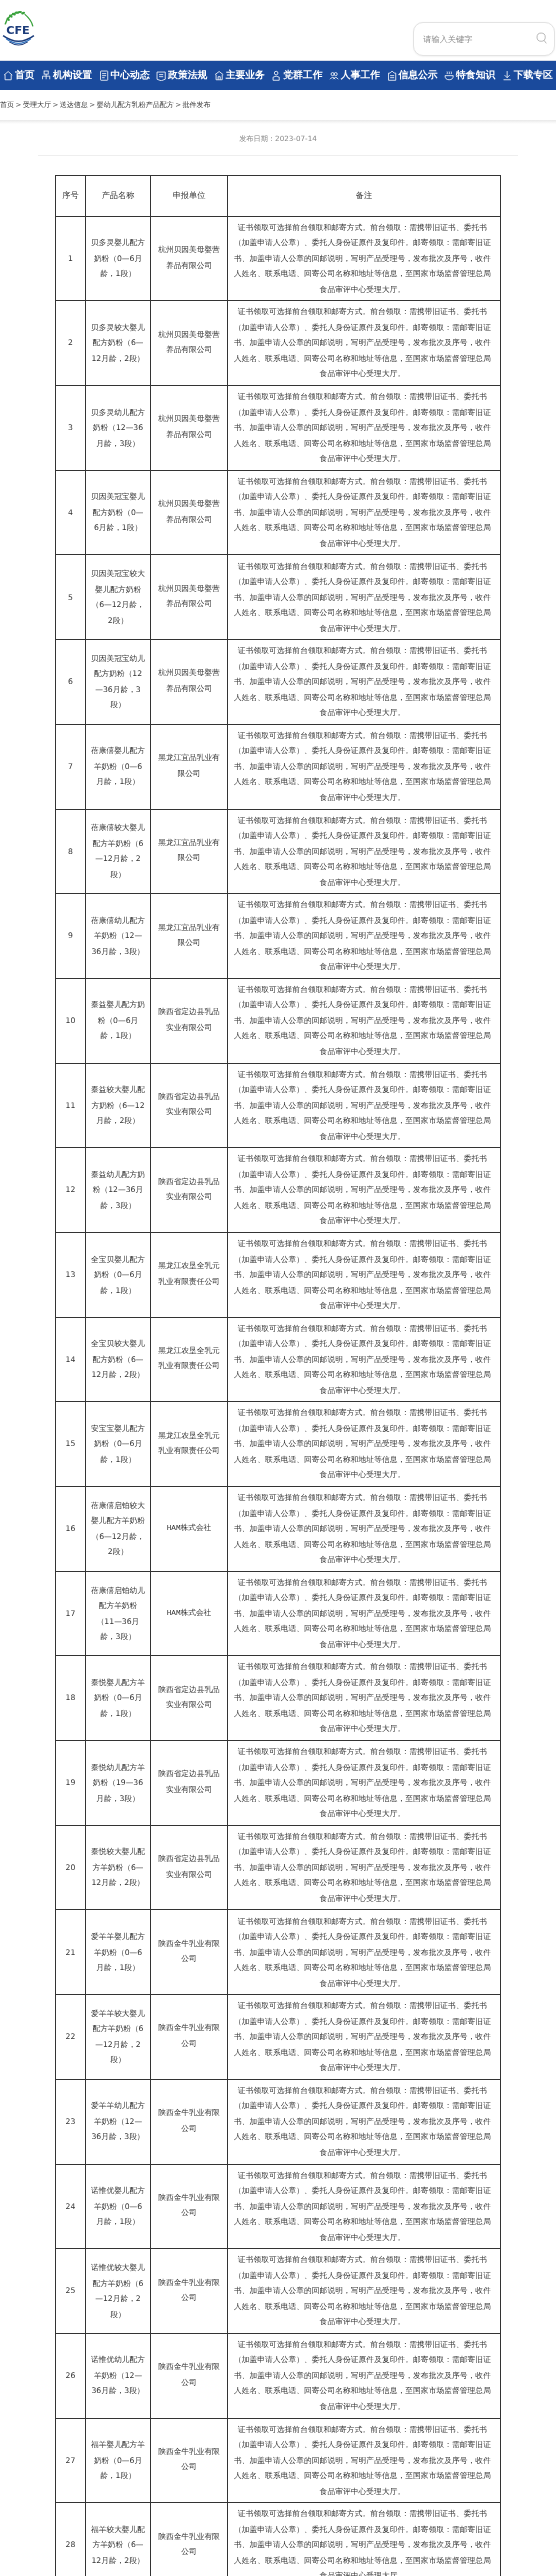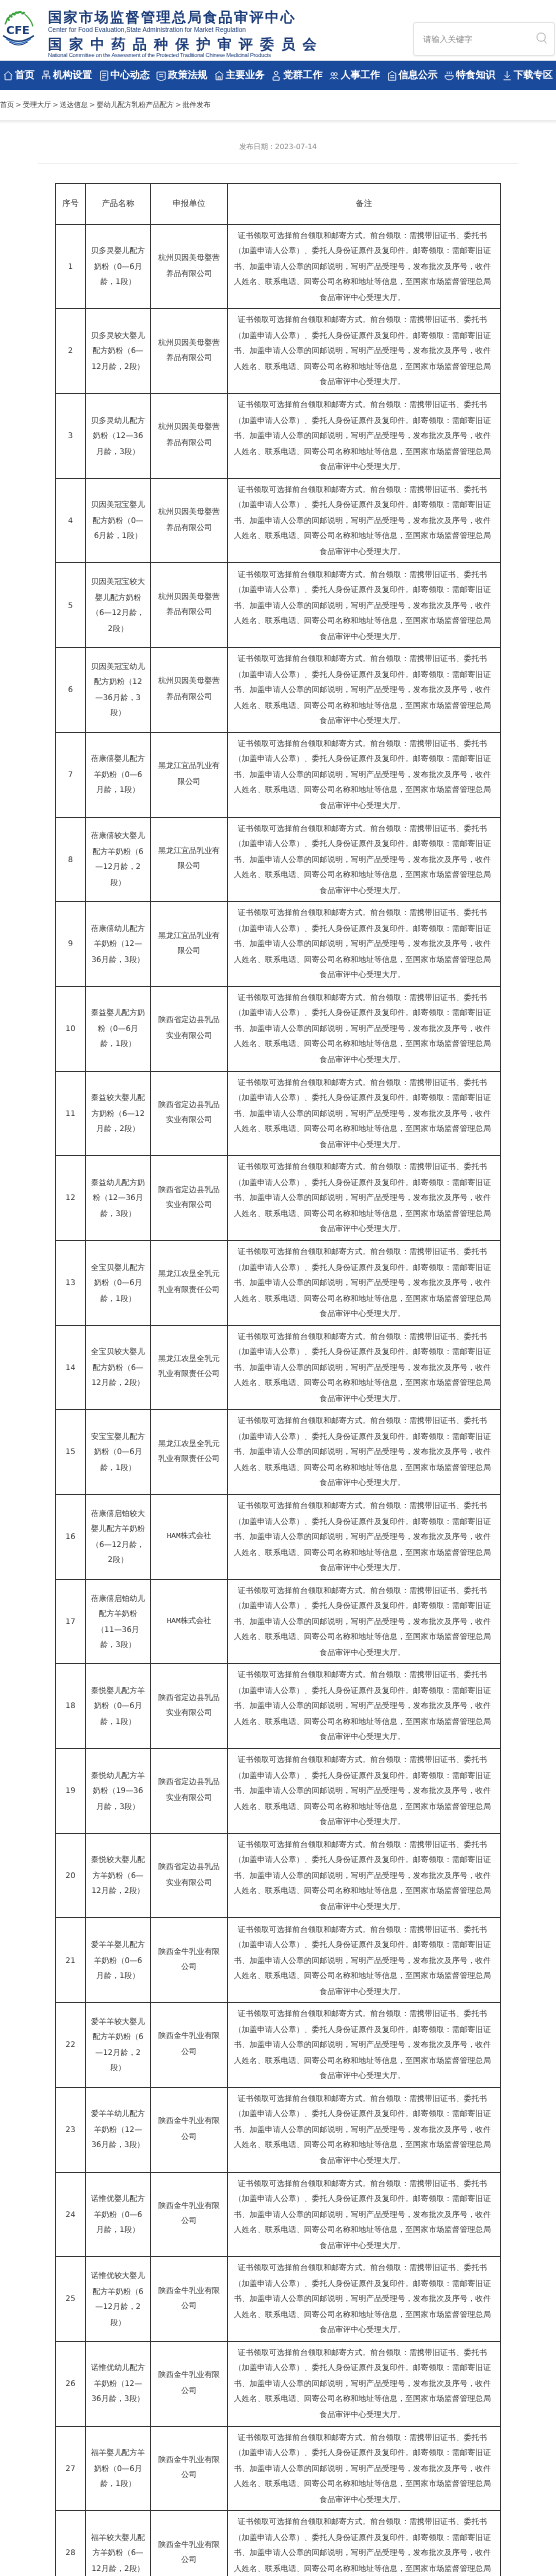--- a/index.html
+++ b/index.html
@@ -8,40 +8,40 @@
 
   
   .header { position: relative; height: 61px; background: #fff; border-bottom: 0.5px solid #d6dbe6; }
   .logo { position: absolute; left: 1px; top: 9.3px; width: 35px; height: 39px; }
   .org { position: absolute; left: 48px; top: 9.3px; width: 232px; }
   .org-cn1 { font-size: 14px; font-weight: bold; color: #1c3c7a; letter-spacing: 1.5px; line-height: 16.5px; white-space: nowrap; }
   .org-en1 { font-family: "Liberation Sans", sans-serif; font-size: 6.4px; color: #1c3c7a; line-height: 7.7px; white-space: nowrap; }
   .org-cn2 { font-size: 14px; font-weight: bold; color: #1c3c7a; letter-spacing: 7.2px; line-height: 16.5px; margin-top: 2.1px; white-space: nowrap; }
   .org-en2 { font-family: "Liberation Sans", sans-serif; font-size: 5.7px; color: #1c3c7a; line-height: 7.2px; letter-spacing: -0.2px; white-space: nowrap; }
 
-  .search { position: absolute; right: 1px; top: 21.6px; width: 142px; height: 34px; border: 0.5px solid #e3e3e3; border-radius: 3px; box-shadow: 0 0.5px 1.5px rgba(0,0,0,0.05); background: #fff; display: flex; align-items: center; padding: 0 7.2px 0 9.3px; }
+  .search { position: absolute; right: 1px; top: 21.6px; width: 142px; height: 34px; border: 0.5px solid #e3e3e3; border-radius: 10px; box-shadow: 0 0.5px 1.5px rgba(0,0,0,0.05); background: #fff; display: flex; align-items: center; padding: 0 7.2px 0 9.3px; }
   .search input { border: none; outline: none; flex: 1; font-size: 8.2px; color: #666; background: transparent; font-family: "DejaVu Sans", sans-serif; }
   .search input::placeholder { color: #8a8a8a; }
   .search-icon { width: 11.3px; height: 12.4px; }
 
   
   .nav { height: 29px; background: #1a4a9c; display: flex; align-items: center; justify-content: space-between; padding: 0 3.1px 0 3.1px; }
   .nav-item { display: flex; align-items: center; color: #fff; font-size: 9.8px; font-weight: bold; white-space: nowrap; cursor: pointer; }
   .nav-item svg { width: 10.3px; height: 11.3px; margin-right: 1.5px; stroke: #fff; fill: none; stroke-width: 1.6; }
 
   
   .crumbs { height: 30px; padding: 10.3px 0 0 0; font-size: 7px; color: #333; white-space: nowrap; }
   .crumbs span.sep { color: #555; margin: 0 1.5px; }
   .crumbs a { color: #333; text-decoration: none; }
   .shadow-sep { height: 4.1px; background: linear-gradient(#e8e8e8, #f7f7f7 60%, #fff); }
 
   
   .article { padding: 0 0 0 0; }
   .title { text-align: center; font-size: 15px; color: #222; font-weight: normal; padding-top: 21.6px; line-height: 20.6px; letter-spacing: -0.3px; }
-  .pubdate { text-align: center; font-size: 7.2px; color: #888; margin-top: 18px; line-height: 10.3px; }
+  .pubdate { text-align: center; font-size: 7.2px; color: #888; margin-top: 10px; line-height: 10.3px; }
   .title-rule { margin: 10.3px 38px 0 38px; height: 1.5px; background: #eeeeee; }
 
   
   .tbl-wrap { padding: 18.5px 0 0 55px; }
   table.list { width: 446px; border-collapse: collapse; table-layout: fixed; }
   table.list td, table.list th { border: 0.8px solid #333; font-weight: normal; color: #333; text-align: center; vertical-align: middle; }
   table.list th { height: 41px; font-size: 8.2px; }
   table.list td { height: 81px; font-size: 7.7px; line-height: 15.5px; }
   td.c-no { font-size: 8.8px; }
   td.c-prod { padding: 0 4.1px; line-height: 20.6px; }
@@ -65,26 +65,20 @@
       <ellipse cx="43" cy="8" rx="2.2" ry="4" transform="rotate(-110 43 8)"></ellipse>
     </g>
     <path d="M46 10 Q60 22 62 34" stroke="#3aa23c" stroke-width="2.5" fill="none"></path>
     <text x="33" y="48" text-anchor="middle" font-family="DejaVu Sans, sans-serif" font-weight="bold" font-size="22" fill="#1c3c7a">CFE</text>
 
     <path d="M4 52 Q34 74 64 52" stroke="#1c3c7a" stroke-width="3" fill="none"></path>
     <path d="M10 58 Q34 76 58 58" stroke="#2f73c2" stroke-width="2.5" fill="none"></path>
     <path d="M16 64 Q34 76 52 64" stroke="#1c3c7a" stroke-width="2" fill="none"></path>
   </svg>
 
-  <div class="org">
-    <div class="org-cn1">国家市场监督管理总局食品审评中心</div>
-    <div class="org-en1">Center for Food Evaluation,State Administration for Market Regulation</div>
-    <div class="org-cn2">国家中药品种保护审评委员会</div>
-    <div class="org-en2">National Committee on the Assessment of the Protected Traditional Chinese Medicinal Products</div>
-  </div>
 
   <div class="search">
     <input type="text" placeholder="请输入关键字" style="">
     <svg class="search-icon" viewBox="0 0 22 24">
       <circle cx="10" cy="10" r="8" stroke="#aaa" stroke-width="1.6" fill="none"></circle>
       <line x1="15.5" y1="16" x2="20" y2="22" stroke="#aaa" stroke-width="1.6"></line>
     </svg>
   </div>
 </div>
 

